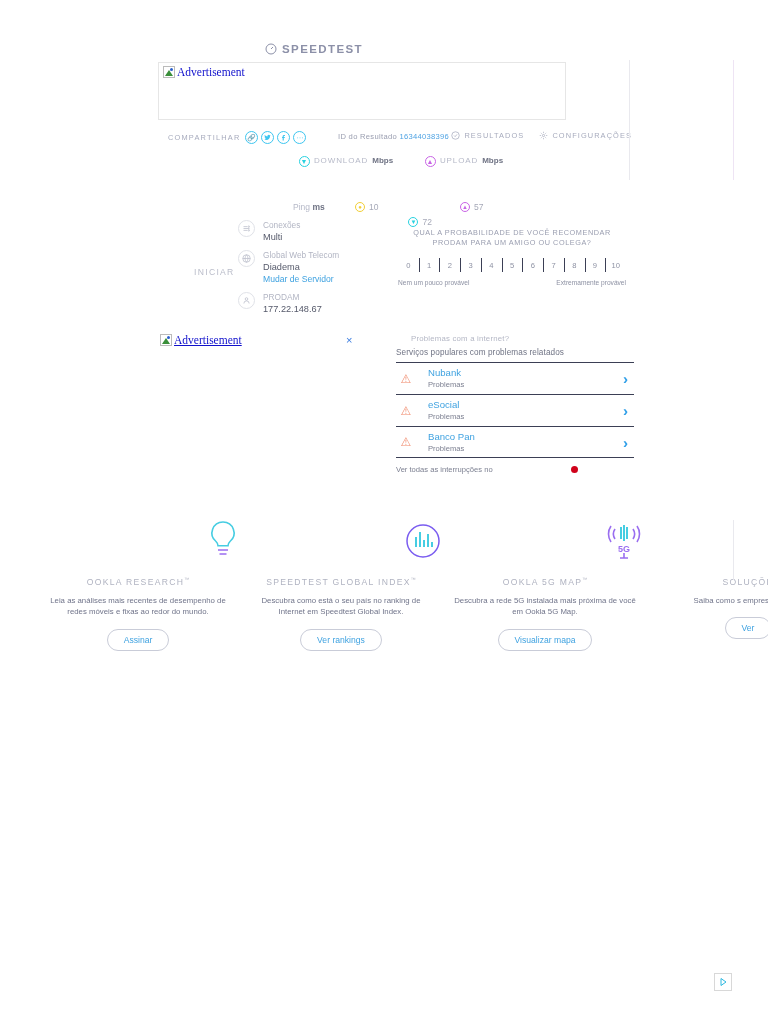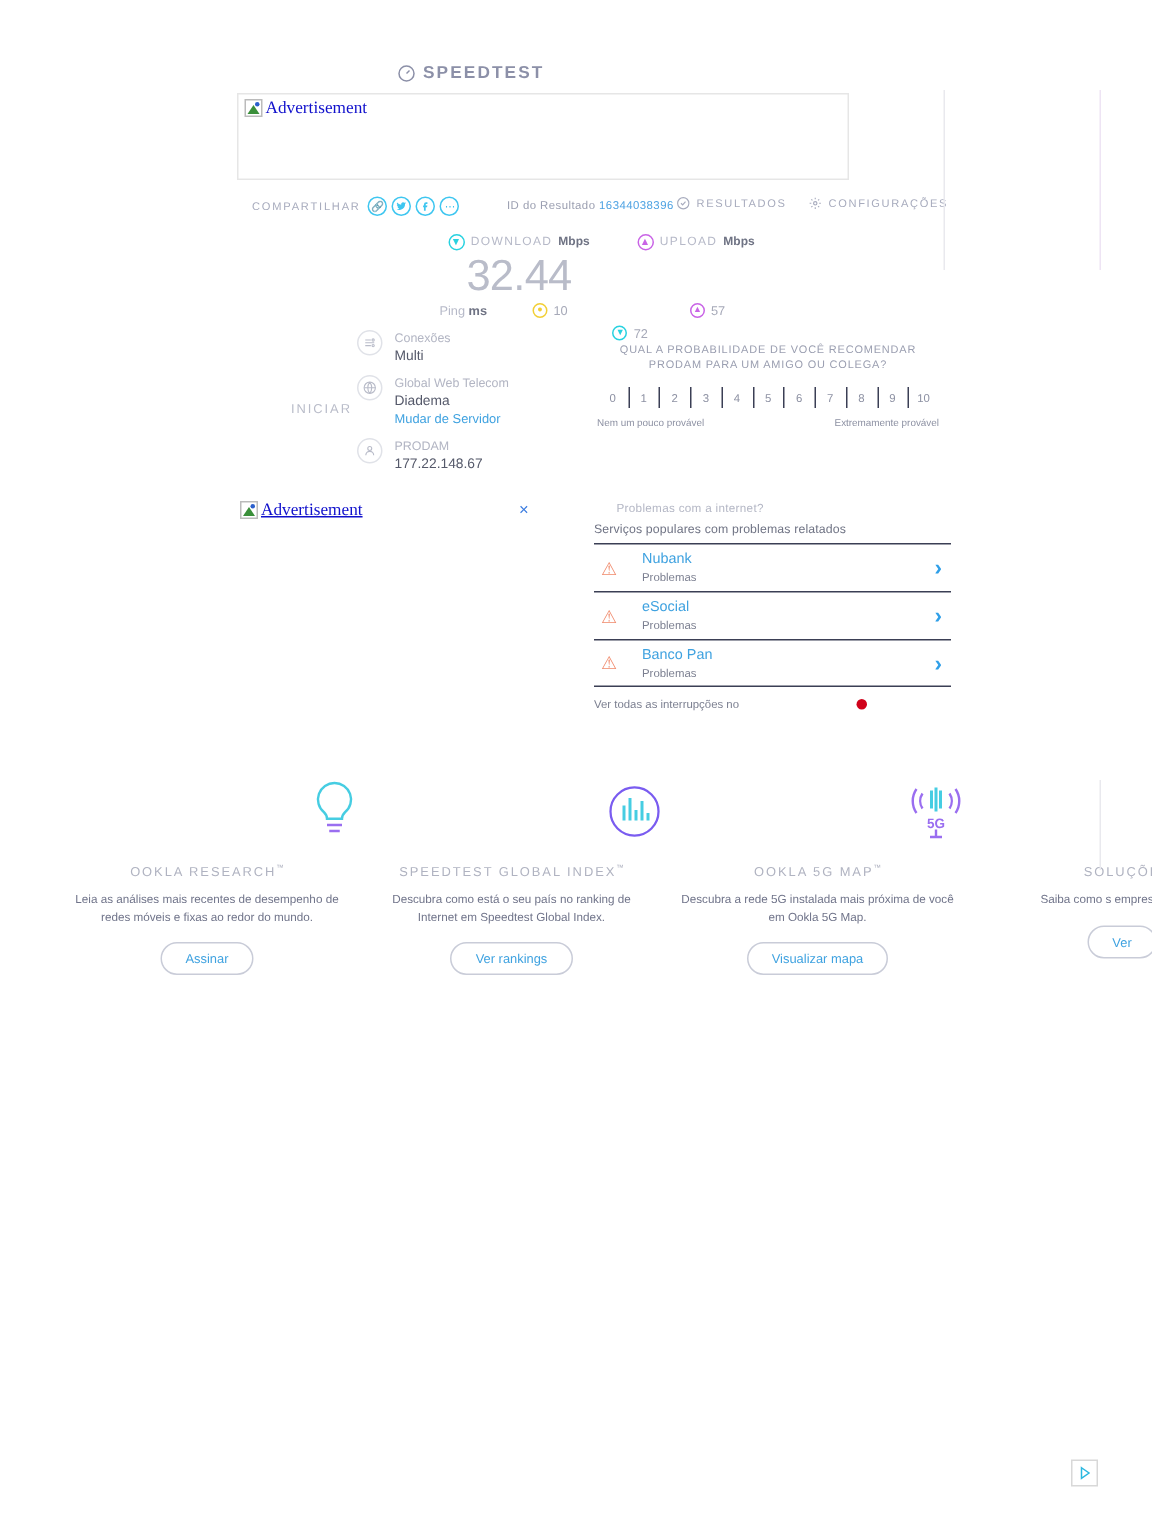--- a/index.html
+++ b/index.html
@@ -208,21 +208,20 @@
   </div>
 </div>
 
 <div class="speeds">
   <div class="sp-col dl">
     <div class="sp-head">
       <span class="dot-ic">▼</span>
       <span>DOWNLOAD</span>
       <b>Mbps</b>
     </div>
-    <div class="sp-val">32.44</div>
   </div>
   <div class="sp-col ul">
     <div class="sp-head">
       <span class="dot-ic">▲</span>
       <span>UPLOAD</span>
       <b>Mbps</b>
     </div>
   </div>
 </div>
 

